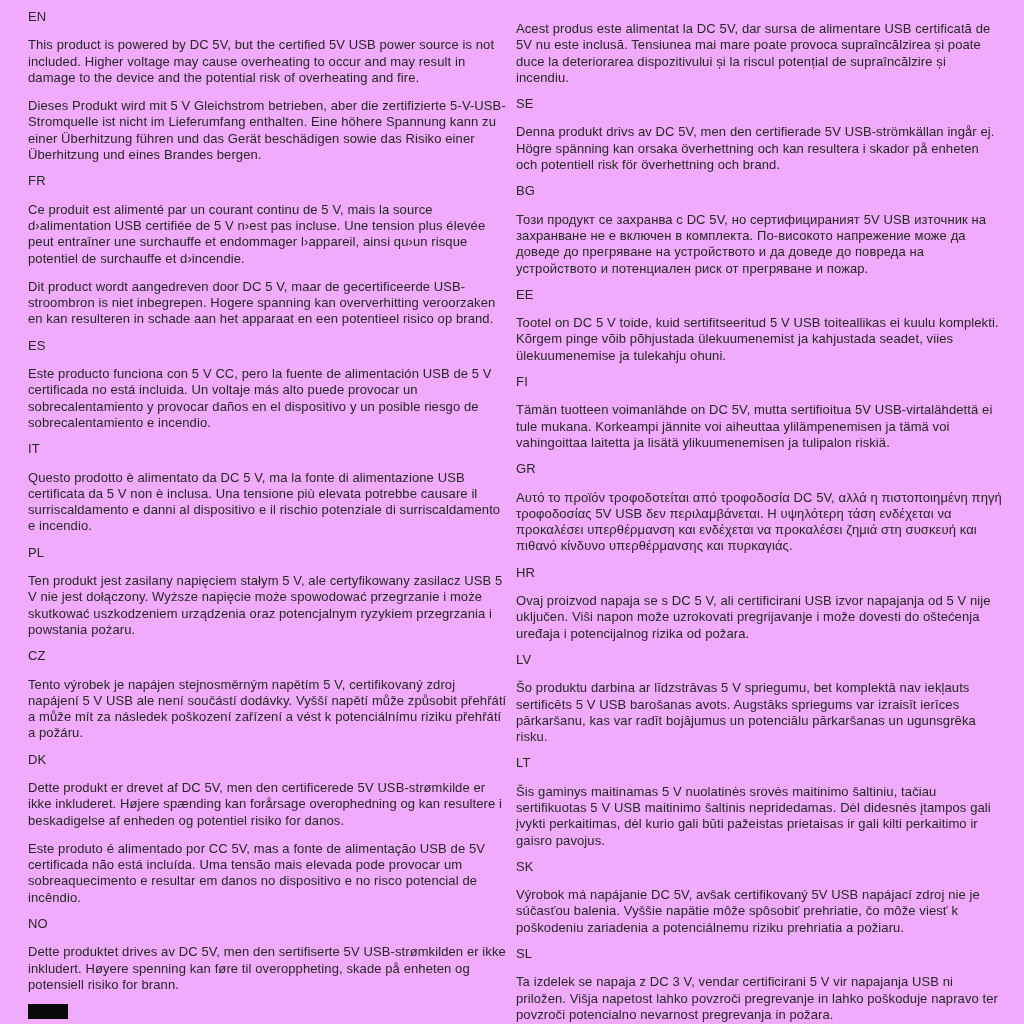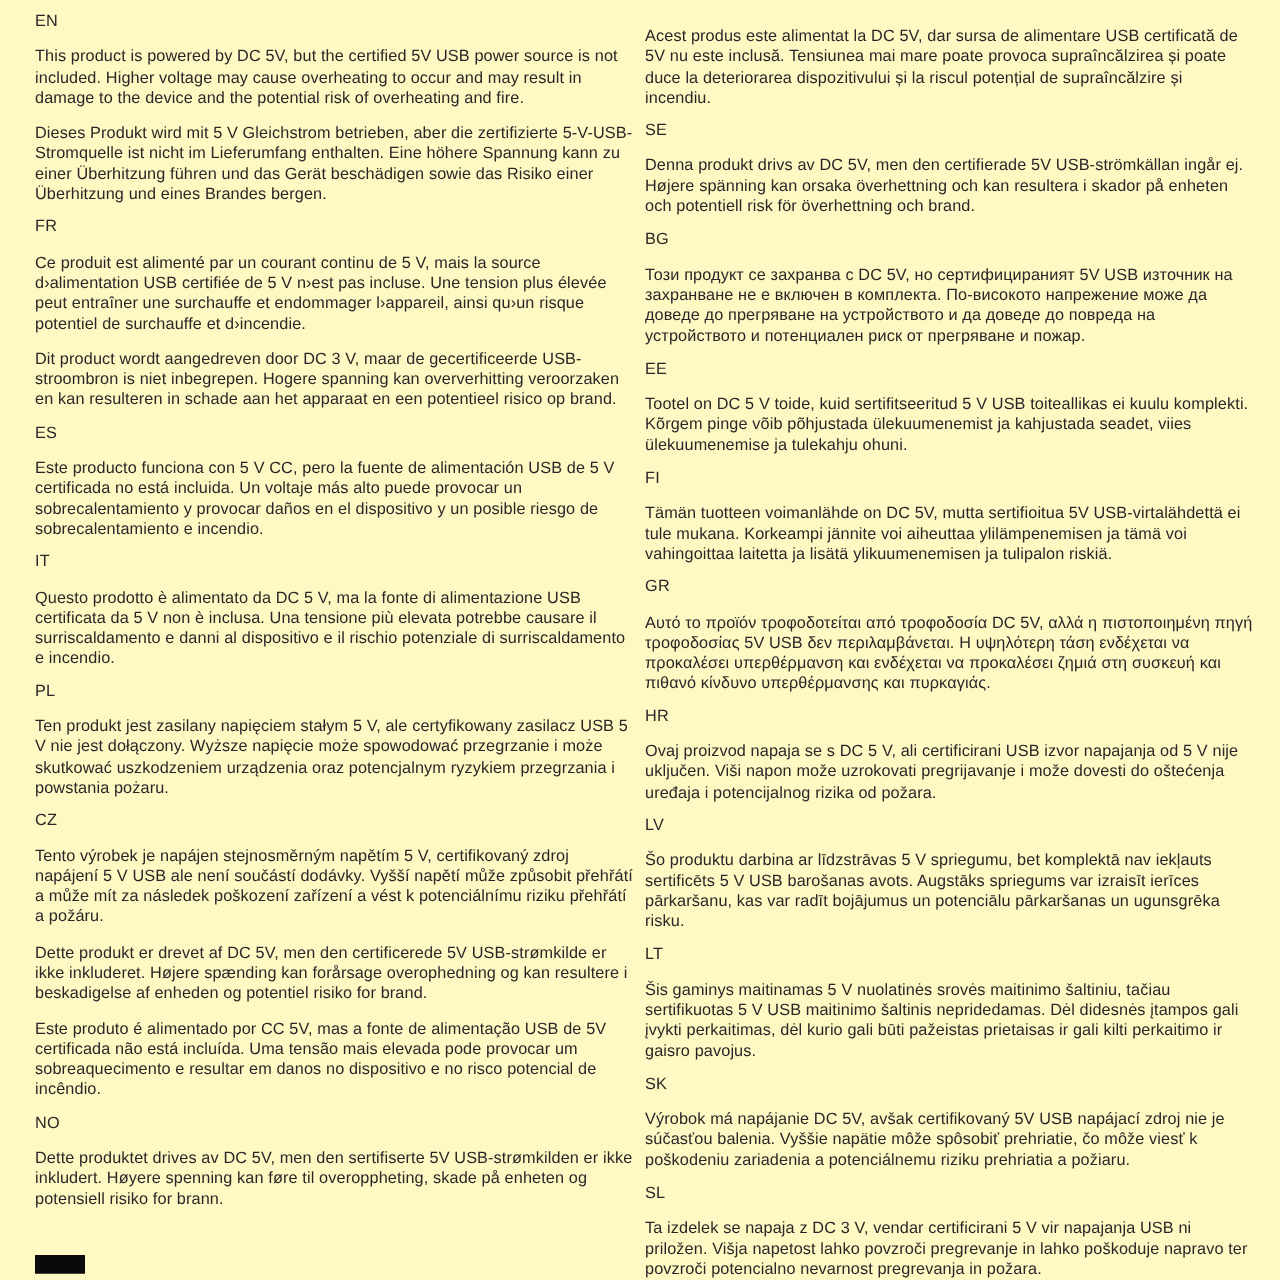--- a/index.html
+++ b/index.html
@@ -1,21 +1,21 @@
 <!DOCTYPE html>
 <html><head>
 <meta charset="utf-8">
 <style>
   * { margin: 0; padding: 0; box-sizing: border-box; }
   html, body { width: 1024px; height: 1024px; background: #ffffff; }
   .page {
     position: relative;
     width: 1024px;
     height: 1024px;
-    background: #fef9c3;
+    background: #f0abfc;
     overflow: hidden;
     font-family: "Liberation Sans", "DejaVu Sans", sans-serif;
     color: #2a2627;
   }
   .col { position: absolute; top: 9px; }
   .col-left  { left: 28px;  width: 479px; }
   .col-right { left: 516px; width: 486px; }
   .lang-block { margin-bottom: 10px; }
   .lang-code {
     font-size: 13px;
@@ -48,56 +48,57 @@
         <div class="lang-text">This product is powered by DC 5V, but the certified 5V USB power source is not included. Higher voltage may cause overheating to occur and may result in damage to the device and the potential risk of overheating and fire.</div>
       </div>
       <div class="lang-block">
         <div class="lang-text">Dieses Produkt wird mit 5 V Gleichstrom betrieben, aber die zertifizierte 5-V-USB-Stromquelle ist nicht im Lieferumfang enthalten. Eine höhere Spannung kann zu einer Überhitzung führen und das Gerät beschädigen sowie das Risiko einer Überhitzung und eines Brandes bergen.</div>
       </div>
       <div class="lang-block">
         <div class="lang-code">FR</div>
         <div class="lang-text">Ce produit est alimenté par un courant continu de 5 V, mais la source d›alimentation USB certifiée de 5 V n›est pas incluse. Une tension plus élevée peut entraîner une surchauffe et endommager l›appareil, ainsi qu›un risque potentiel de surchauffe et d›incendie.</div>
       </div>
       <div class="lang-block">
-        <div class="lang-text">Dit product wordt aangedreven door DC 3 V, maar de gecertificeerde USB-stroombron is niet inbegrepen. Hogere spanning kan oververhitting veroorzaken en kan resulteren in schade aan het apparaat en een potentieel risico op brand.</div>
+        <div class="lang-text">Dit product wordt aangedreven door DC 5 V, maar de gecertificeerde USB-stroombron is niet inbegrepen. Hogere spanning kan oververhitting veroorzaken en kan resulteren in schade aan het apparaat en een potentieel risico op brand.</div>
       </div>
       <div class="lang-block">
         <div class="lang-code">ES</div>
         <div class="lang-text">Este producto funciona con 5 V CC, pero la fuente de alimentación USB de 5 V certificada no está incluida. Un voltaje más alto puede provocar un sobrecalentamiento y provocar daños en el dispositivo y un posible riesgo de sobrecalentamiento e incendio.</div>
       </div>
       <div class="lang-block">
         <div class="lang-code">IT</div>
         <div class="lang-text">Questo prodotto è alimentato da DC 5 V, ma la fonte di alimentazione USB certificata da 5 V non è inclusa. Una tensione più elevata potrebbe causare il surriscaldamento e danni al dispositivo e il rischio potenziale di surriscaldamento e incendio.</div>
       </div>
       <div class="lang-block">
         <div class="lang-code">PL</div>
         <div class="lang-text">Ten produkt jest zasilany napięciem stałym 5 V, ale certyfikowany zasilacz USB 5 V nie jest dołączony. Wyższe napięcie może spowodować przegrzanie i może skutkować uszkodzeniem urządzenia oraz potencjalnym ryzykiem przegrzania i powstania pożaru.</div>
       </div>
       <div class="lang-block">
         <div class="lang-code">CZ</div>
         <div class="lang-text">Tento výrobek je napájen stejnosměrným napětím 5 V, certifikovaný zdroj napájení 5 V USB ale není součástí dodávky. Vyšší napětí může způsobit přehřátí a může mít za následek poškození zařízení a vést k potenciálnímu riziku přehřátí a požáru.</div>
       </div>
       <div class="lang-block">
-        <div class="lang-text">Dette produkt er drevet af DC 5V, men den certificerede 5V USB-strømkilde er ikke inkluderet. Højere spænding kan forårsage overophedning og kan resultere i beskadigelse af enheden og potentiel risiko for brand.</div>
+        <div class="lang-code">DK</div>
+        <div class="lang-text">Dette produkt er drevet af DC 5V, men den certificerede 5V USB-strømkilde er ikke inkluderet. Højere spænding kan forårsage overophedning og kan resultere i beskadigelse af enheden og potentiel risiko for danos.</div>
       </div>
       <div class="lang-block">
         <div class="lang-text">Este produto é alimentado por CC 5V, mas a fonte de alimentação USB de 5V certificada não está incluída. Uma tensão mais elevada pode provocar um sobreaquecimento e resultar em danos no dispositivo e no risco potencial de incêndio.</div>
       </div>
       <div class="lang-block">
         <div class="lang-code">NO</div>
         <div class="lang-text">Dette produktet drives av DC 5V, men den sertifiserte 5V USB-strømkilden er ikke inkludert. Høyere spenning kan føre til overoppheting, skade på enheten og potensiell risiko for brann.</div>
       </div>
     </div>
   <div class="col col-right" id="col-right">
       <div class="lang-block">
         <div class="lang-text">Acest produs este alimentat la DC 5V, dar sursa de alimentare USB certificată de 5V nu este inclusă. Tensiunea mai mare poate provoca supraîncălzirea și poate duce la deteriorarea dispozitivului și la riscul potențial de supraîncălzire și incendiu.</div>
       </div>
       <div class="lang-block">
         <div class="lang-code">SE</div>
-        <div class="lang-text">Denna produkt drivs av DC 5V, men den certifierade 5V USB-strömkällan ingår ej. Højere spänning kan orsaka överhettning och kan resultera i skador på enheten och potentiell risk för överhettning och brand.</div>
+        <div class="lang-text">Denna produkt drivs av DC 5V, men den certifierade 5V USB-strömkällan ingår ej. Högre spänning kan orsaka överhettning och kan resultera i skador på enheten och potentiell risk för överhettning och brand.</div>
       </div>
       <div class="lang-block">
         <div class="lang-code">BG</div>
         <div class="lang-text">Този продукт се захранва с DC 5V, но сертифицираният 5V USB източник на захранване не е включен в комплекта. По-високото напрежение може да доведе до прегряване на устройството и да доведе до повреда на устройството и потенциален риск от прегряване и пожар.</div>
       </div>
       <div class="lang-block">
         <div class="lang-code">EE</div>
         <div class="lang-text">Tootel on DC 5 V toide, kuid sertifitseeritud 5 V USB toiteallikas ei kuulu komplekti. Kõrgem pinge võib põhjustada ülekuumenemist ja kahjustada seadet, viies ülekuumenemise ja tulekahju ohuni.</div>
       </div>
       <div class="lang-block">

